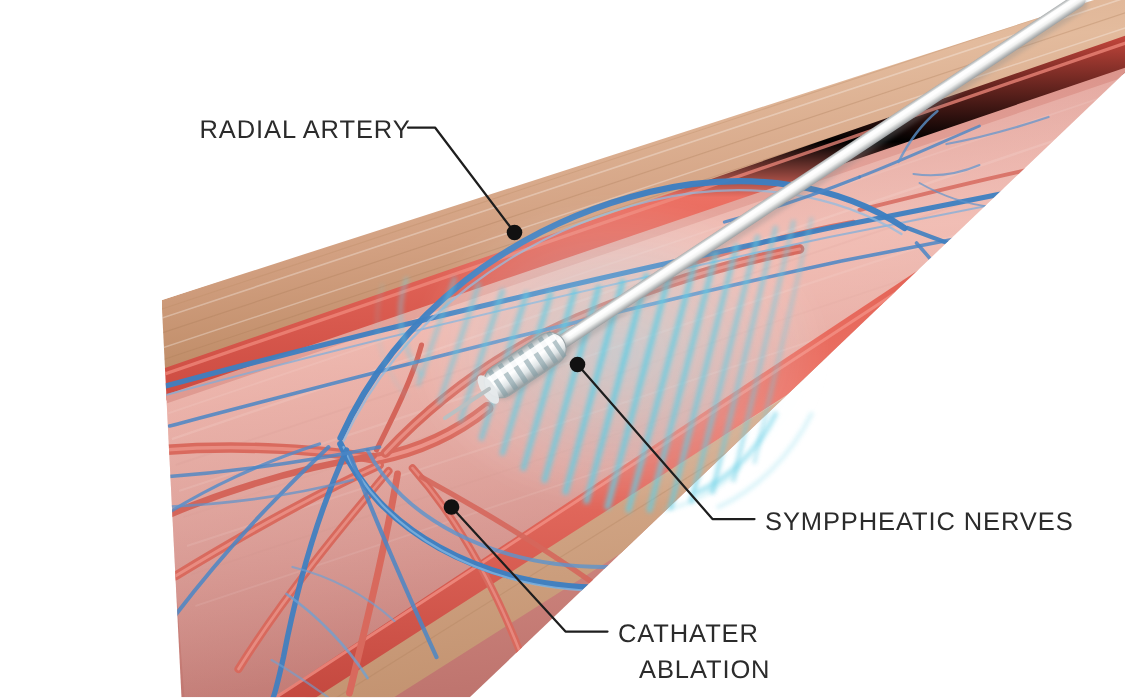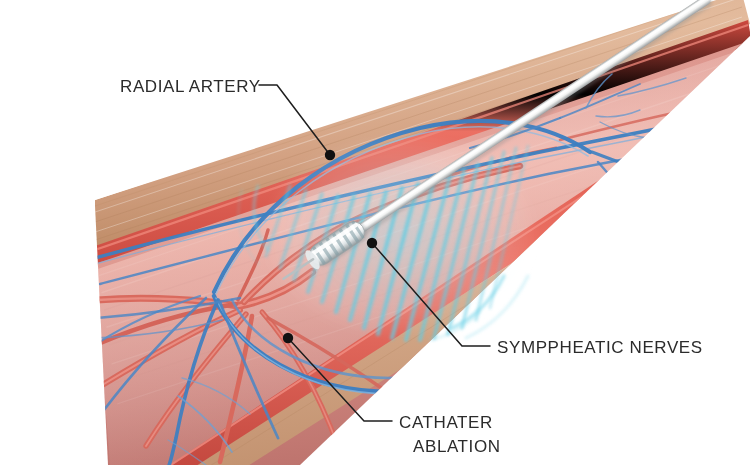--- a/index.html
+++ b/index.html
@@ -1,21 +1,21 @@
 <!DOCTYPE html>
 <html><head>
 <meta charset="utf-8">
 <title>Radial Artery Catheter Ablation Diagram</title>
 <style>
   html,body{margin:0;padding:0;background:#ffffff;}
   body{
     width:750px;height:465px;overflow:hidden;position:relative;
     font-family:"Liberation Sans","DejaVu Sans",sans-serif;
   }
-  #figure{position:absolute;inset:0;width:640px;height:465px;}
+  #figure{position:absolute;inset:0;width:640px;height:465px;margin-left:13px;}
   .label-text{
     font-family:"Liberation Sans","DejaVu Sans",sans-serif;
     font-size:17px;
     letter-spacing:0.6px;
     fill:#2b2b2b;
     font-weight:400;
   }
   svg{display:block;}
 </style>
 </head>

